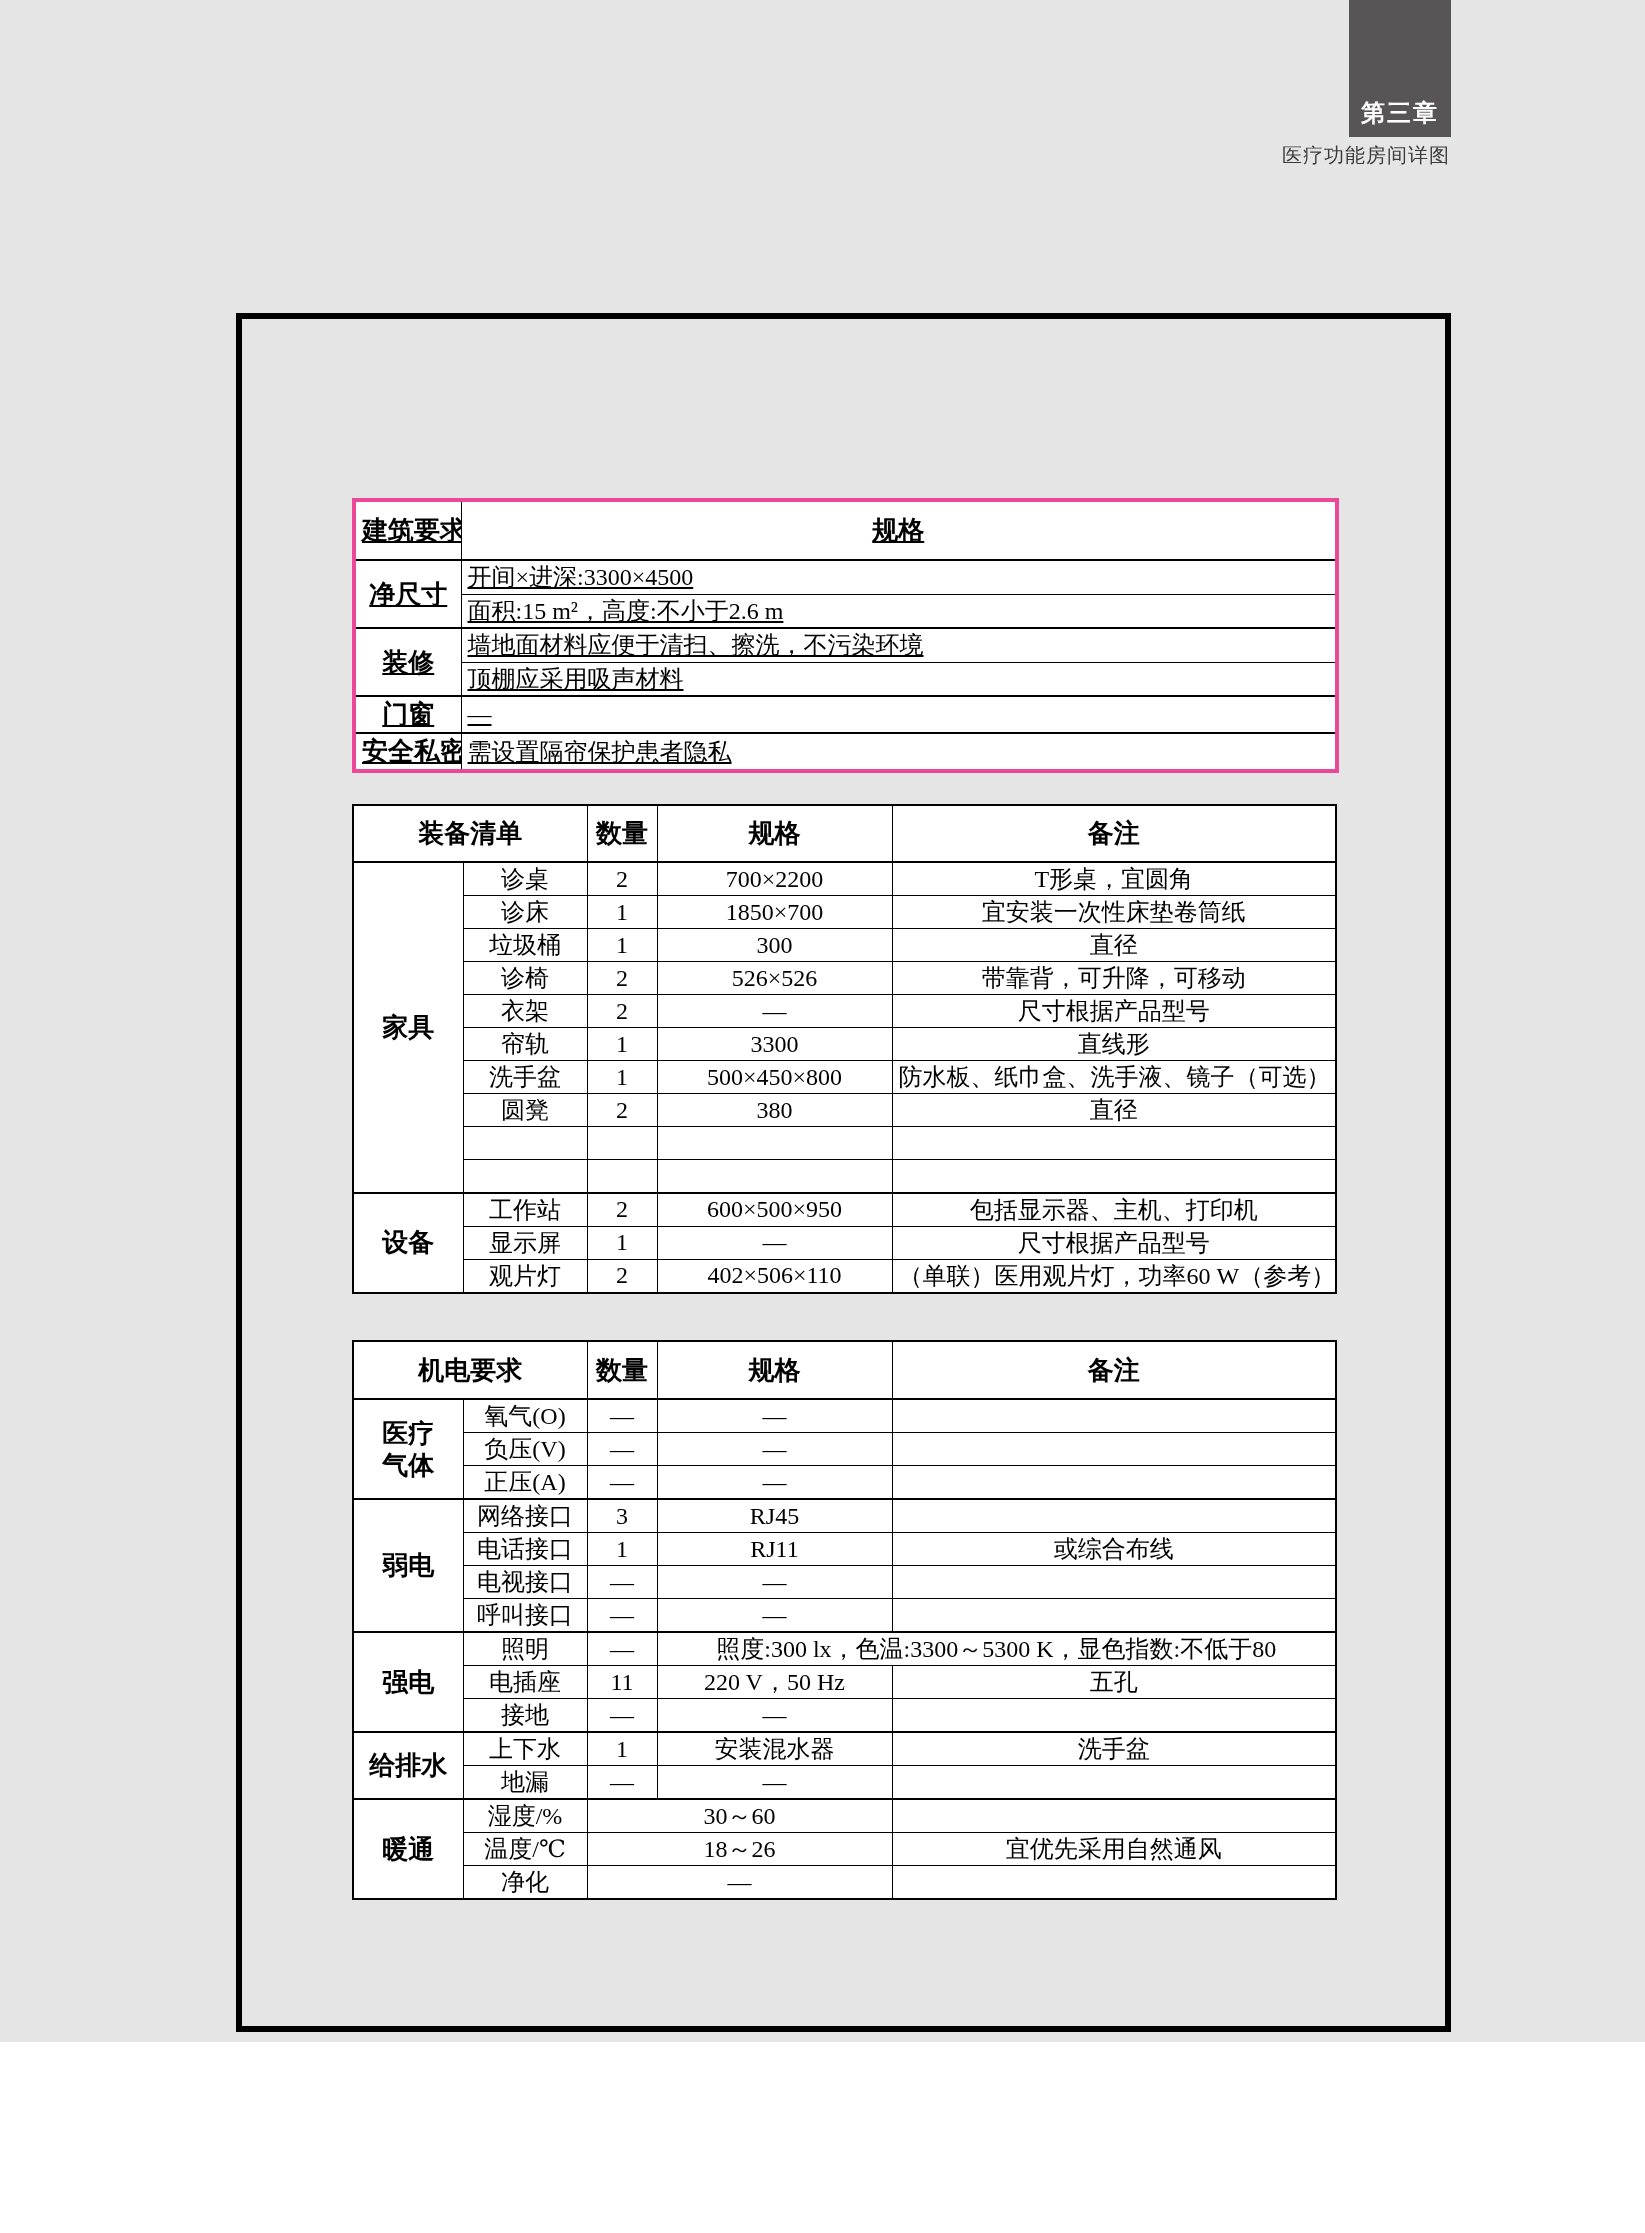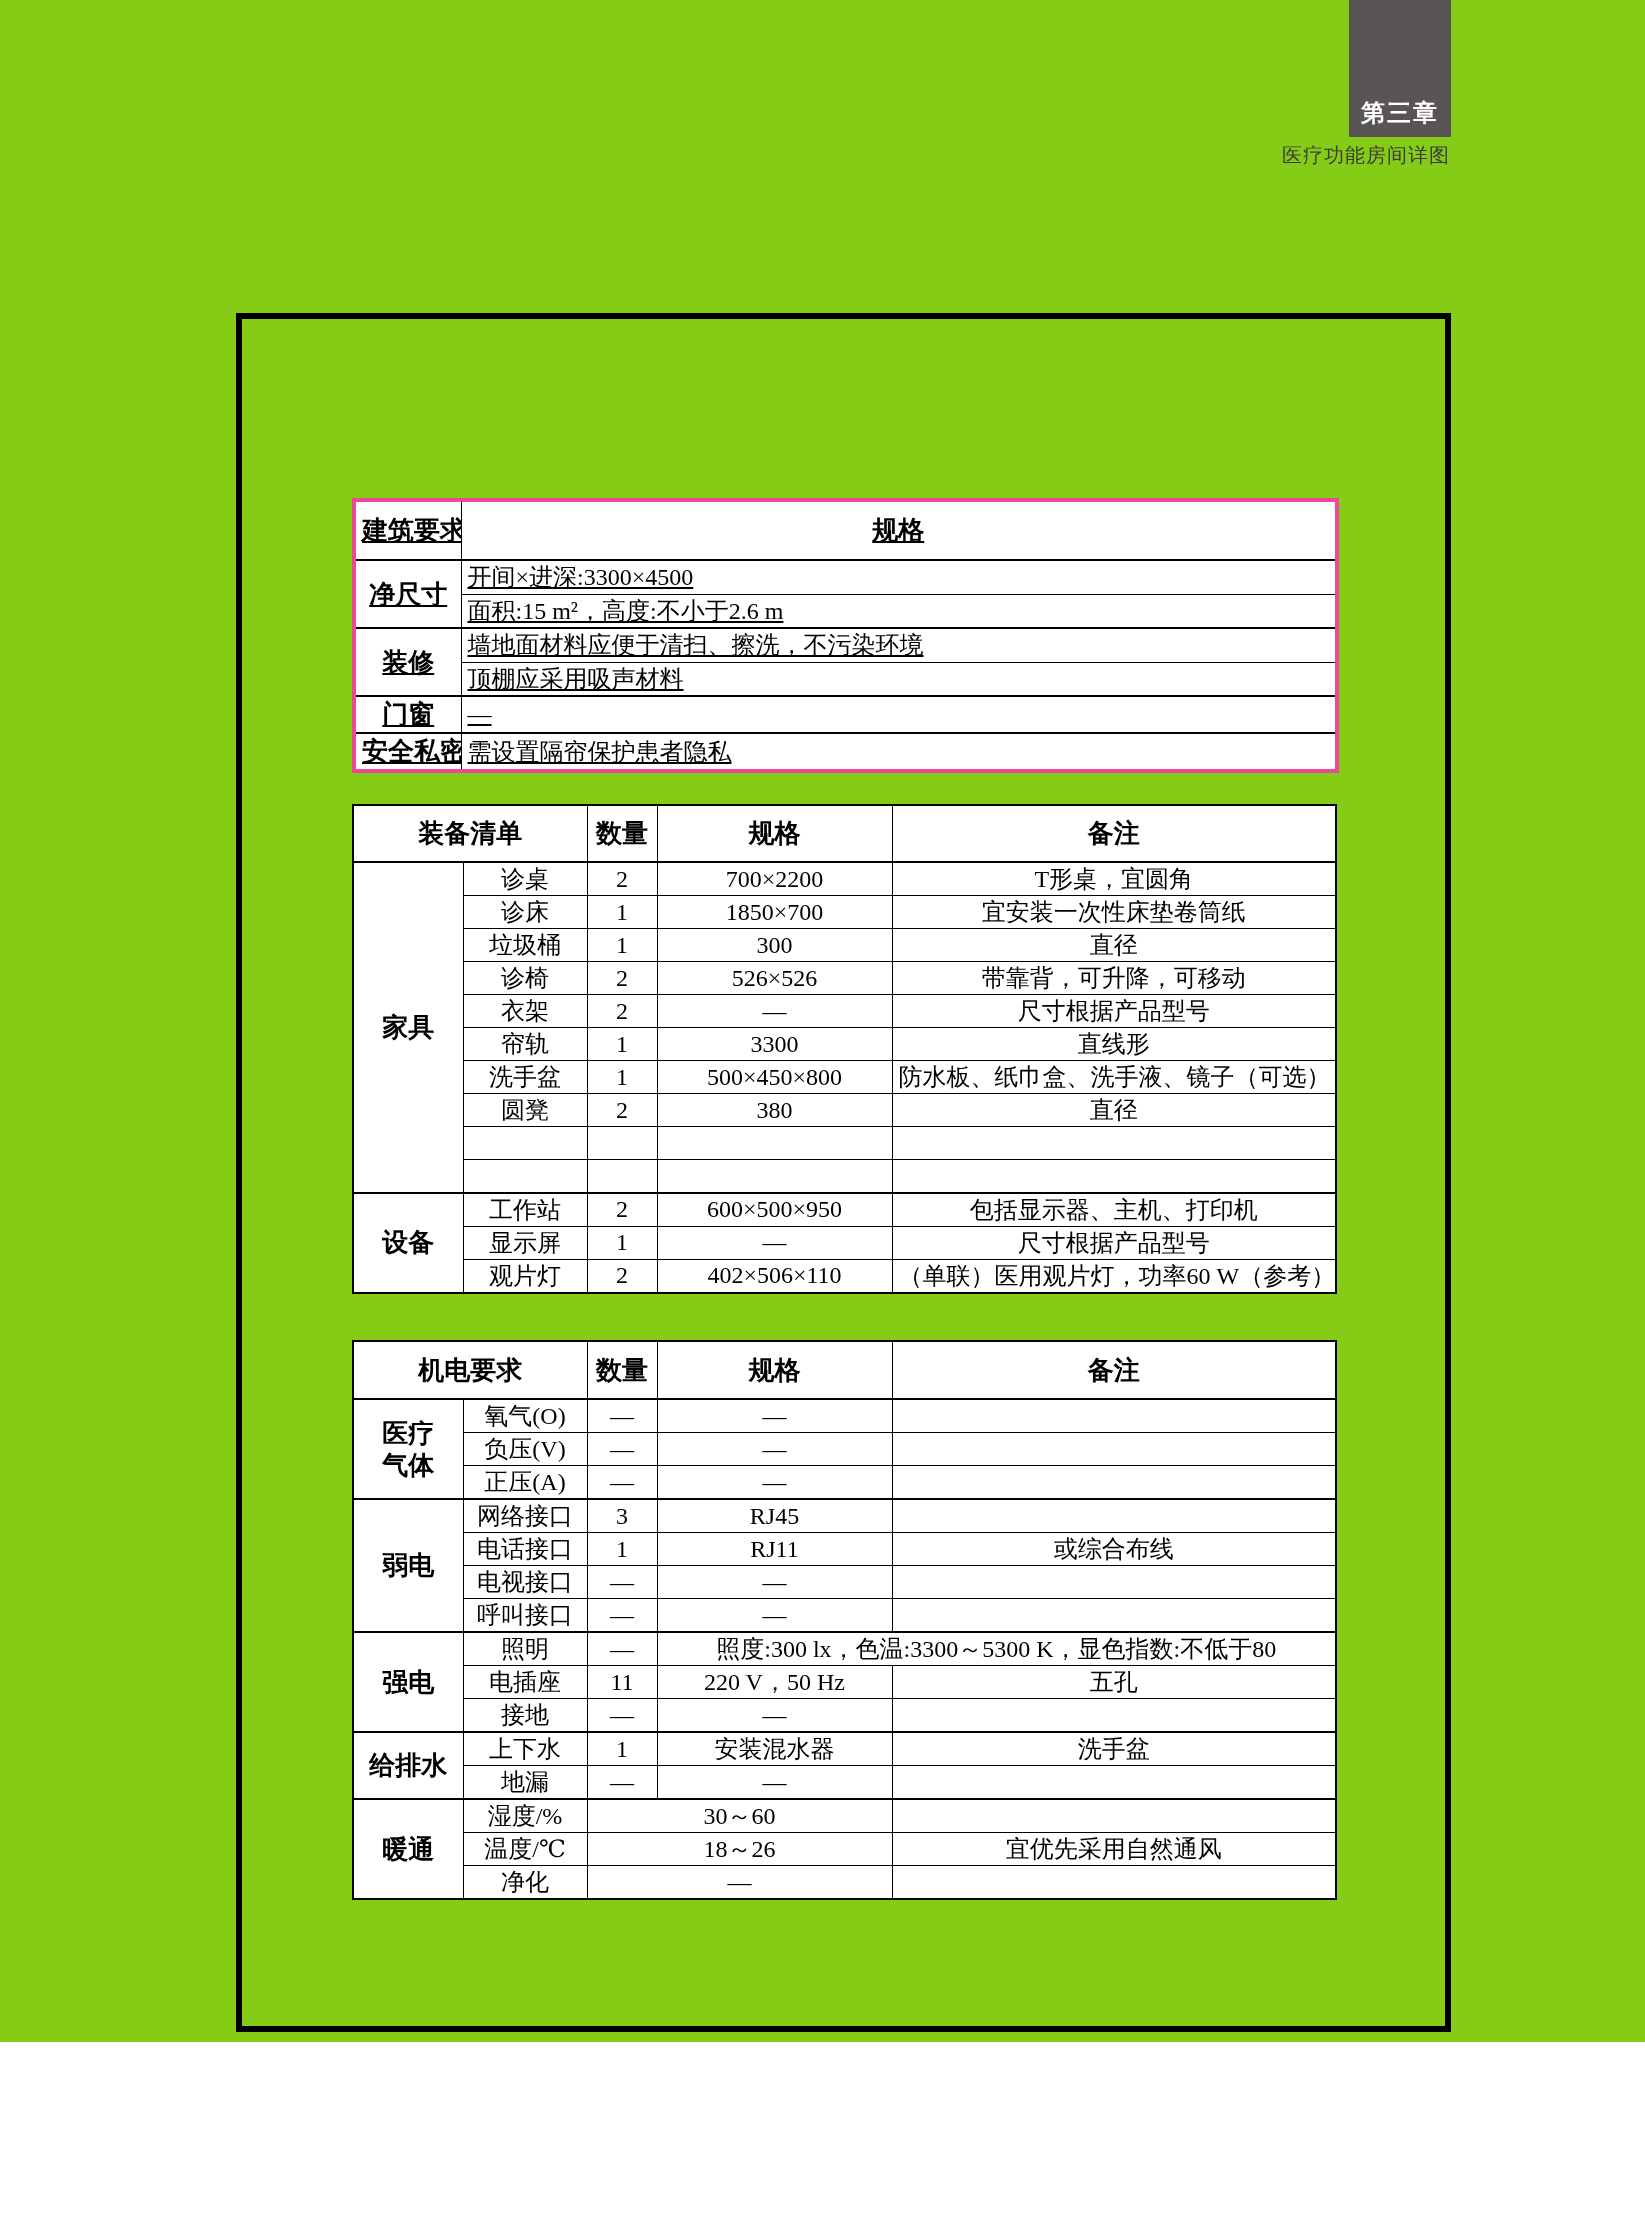--- a/index.html
+++ b/index.html
@@ -1,19 +1,19 @@
 <!DOCTYPE html>
 <html lang="zh"><head>
 <meta charset="utf-8">
 <style>
   html,body{margin:0;padding:0;background:#ffffff;}
   .page{
     position:relative;
     width:1646px;height:2042px;
-    background:#84cc16;
+    background:#e5e5e5;
     font-family:"Liberation Sans","DejaVu Sans",sans-serif;
     color:#000;
     overflow:hidden;
   }
   
   .chapter-tab{
     position:absolute;left:1349px;top:0;width:102px;height:137px;
     display:flex;align-items:flex-end;justify-content:center;
     padding-bottom:8px;box-sizing:border-box;
   }

